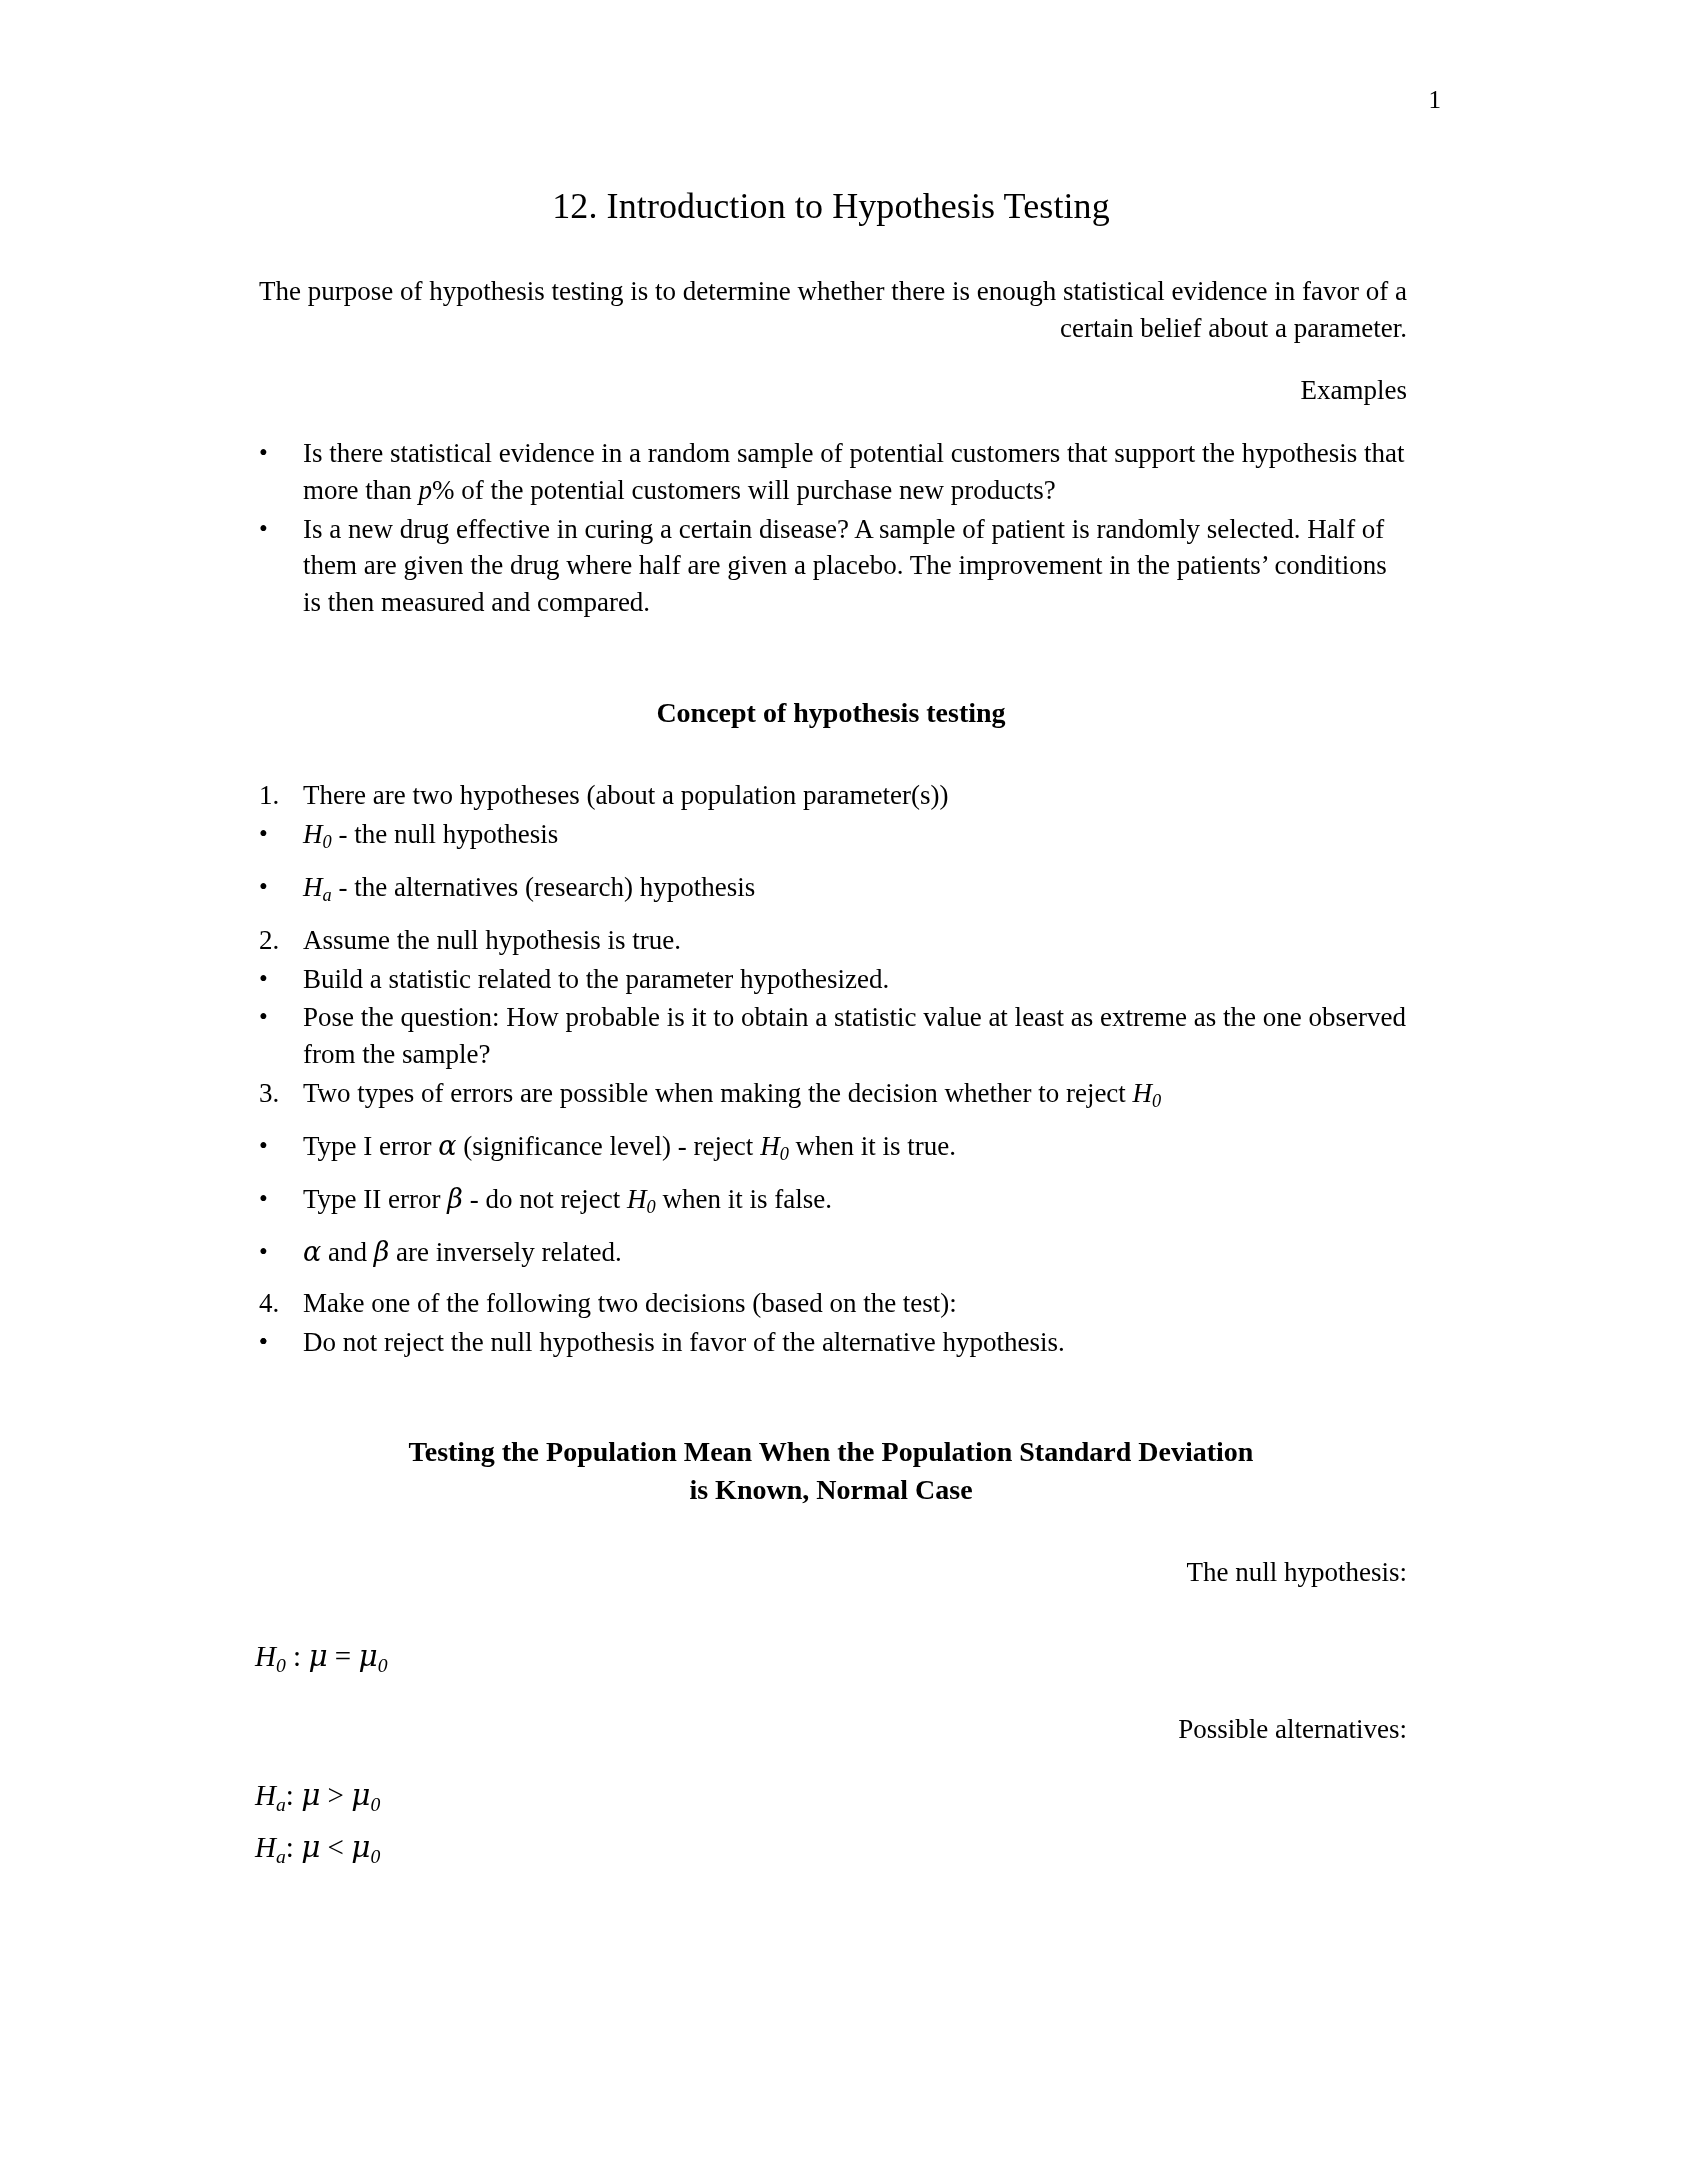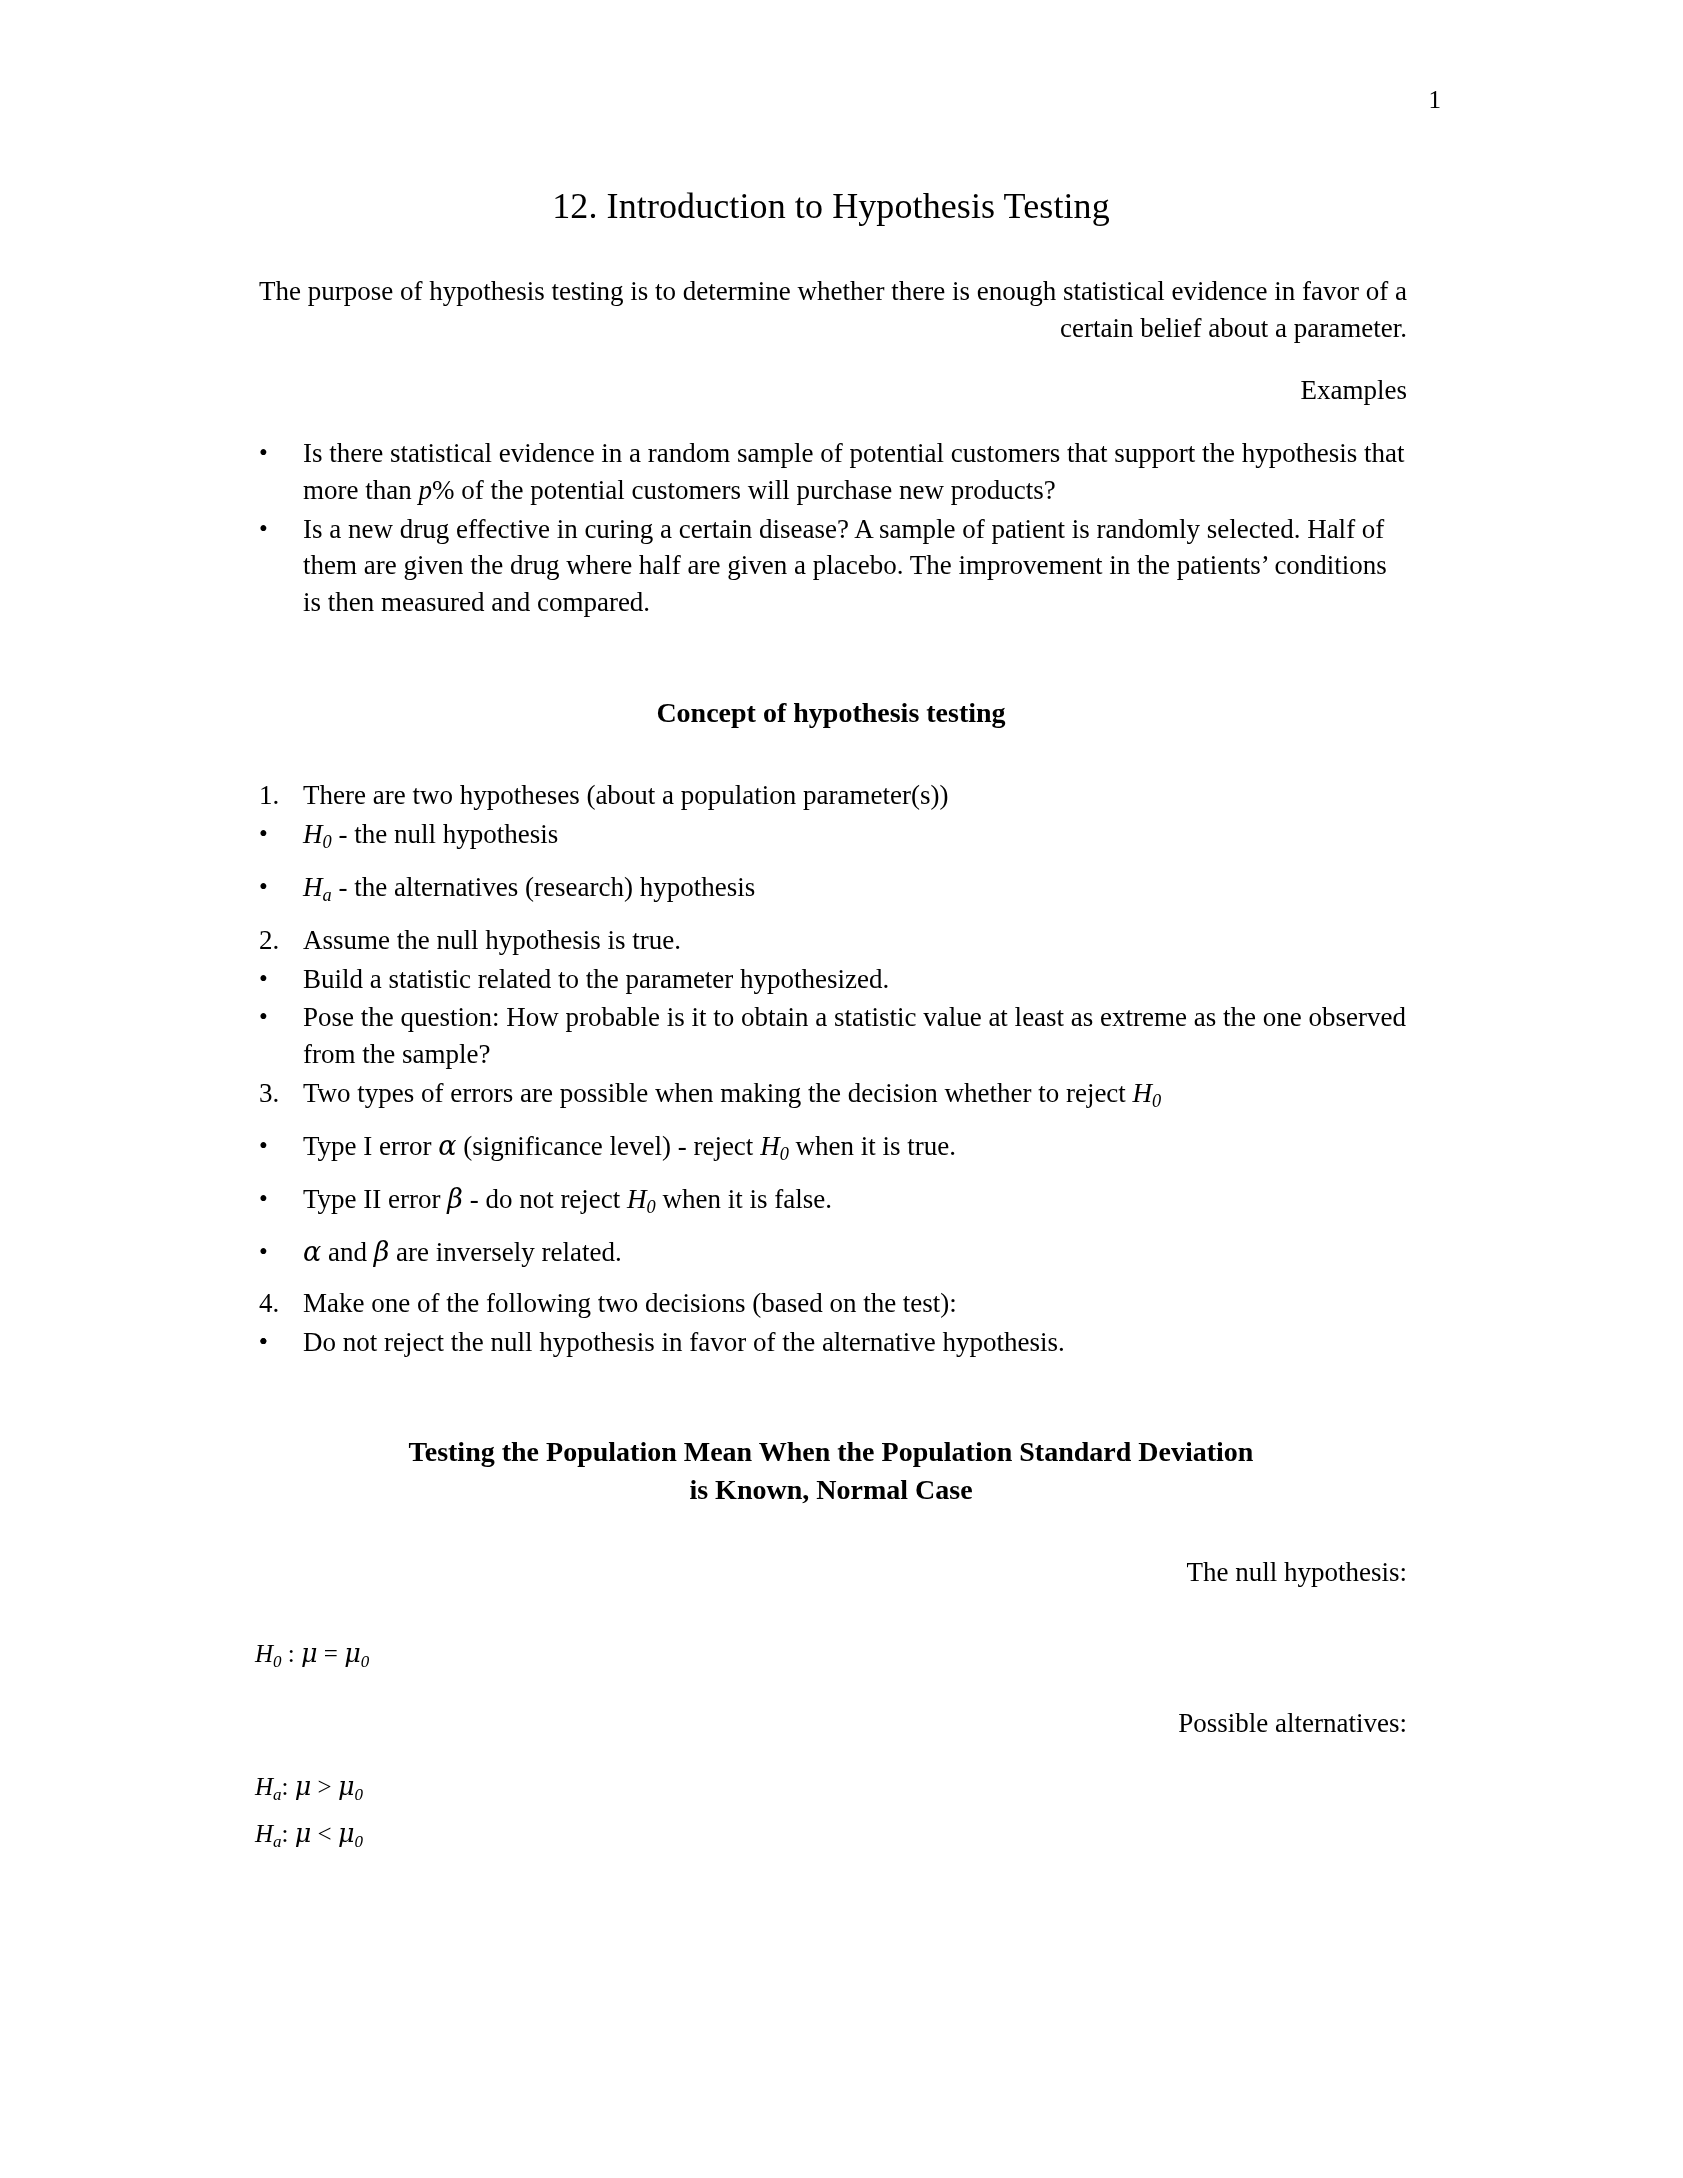--- a/index.html
+++ b/index.html
@@ -97,21 +97,21 @@
   .greek {
     font-style: italic;
     font-family: "DejaVu Serif", "Liberation Serif", serif;
   }
   sub {
     font-size: 0.68em;
     vertical-align: -0.28em;
     font-style: italic;
   }
   .formula {
-    font-size: 25px;
+    font-size: 29px;
     line-height: 1.5;
     margin: 0;
     white-space: nowrap;
   }
   .formula .greek { font-size: 1.02em; }
   .flist .formula { margin-bottom: 6px; }
 </style>
 </head>
 <body>
 

